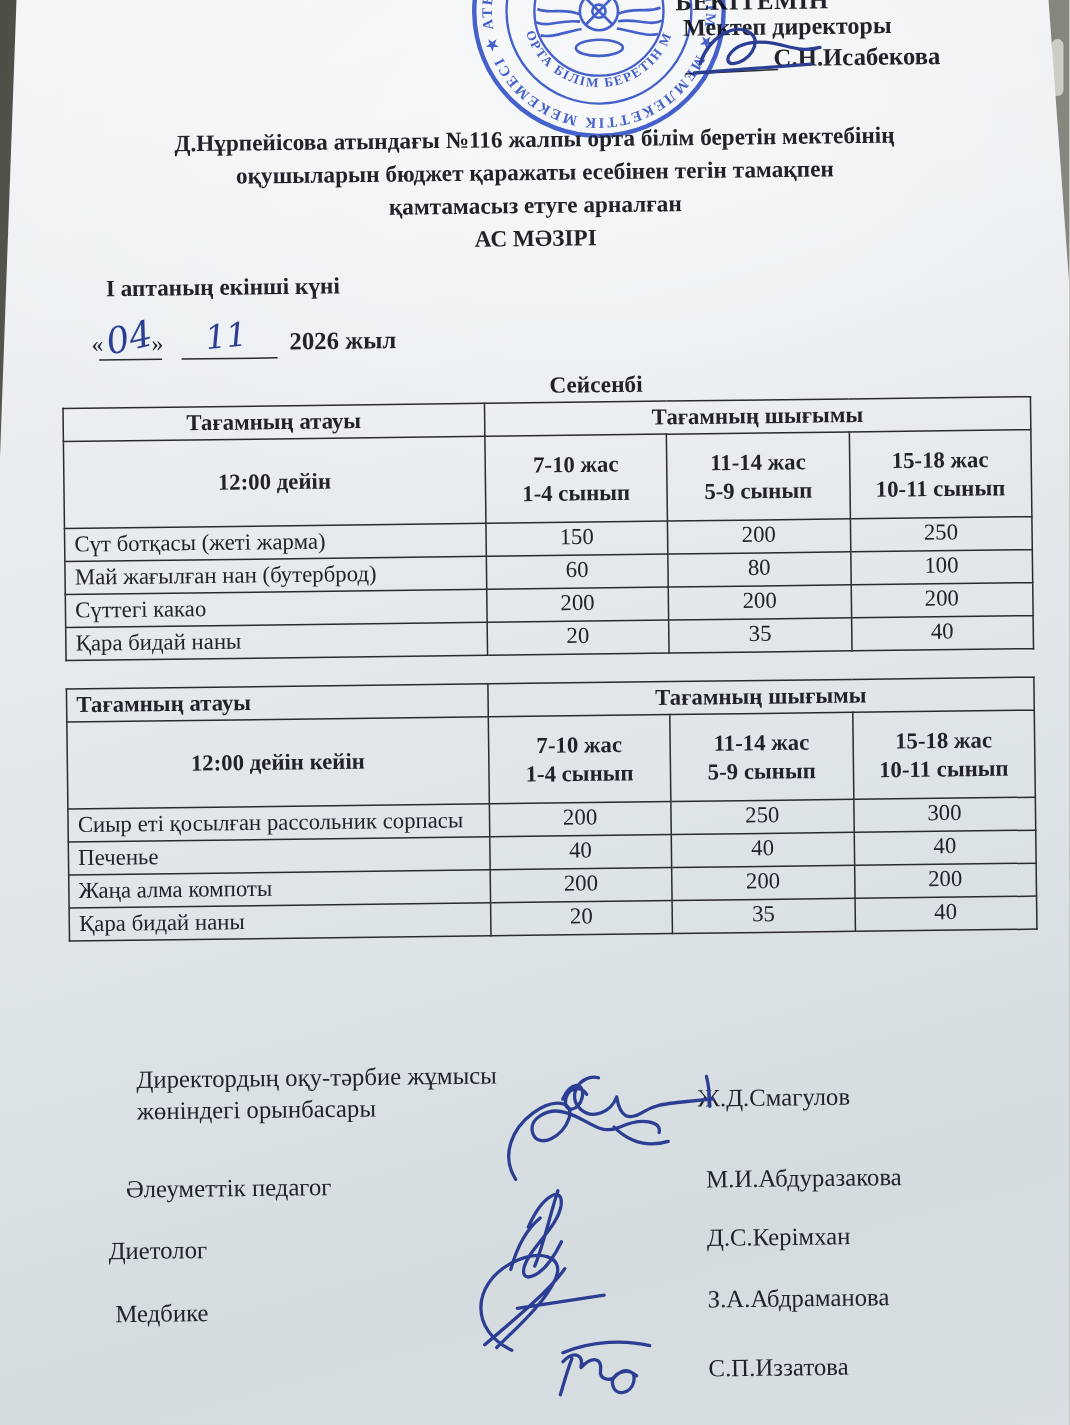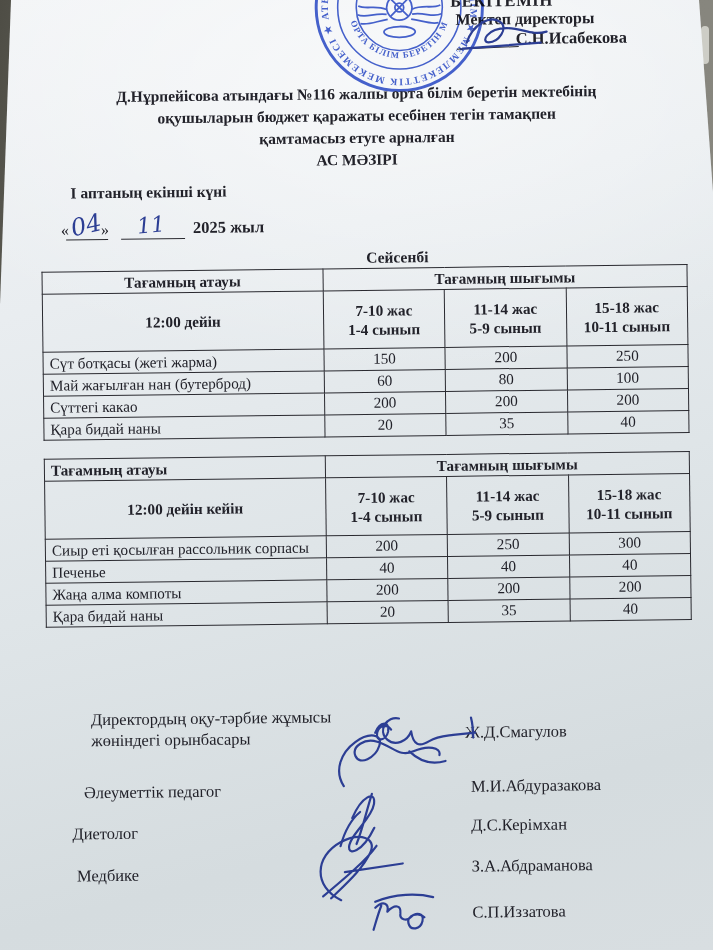--- a/index.html
+++ b/index.html
@@ -123,21 +123,21 @@
 
     <div class="week-label">І аптаның екінші күні</div>
 
     <div class="date-row">
       <span class="q q-open">«</span>
       <span class="hw hw-day">04</span>
       <span class="q q-close">»</span>
       <span class="date-line1"></span>
       <span class="date-line2"></span>
       <span class="hw hw-month">11</span>
-      <span class="year">2025 жыл</span>
+      <span class="year">2026 жыл</span>
     </div>
 
     <div class="day-name">Сейсенбі</div>
 
     <table class="menu t1">
       <thead>
         <tr class="h1">
           <th class="name-col name-head">Тағамның атауы</th>
           <th class="group-head" colspan="3">Тағамның шығымы</th>
         </tr>

